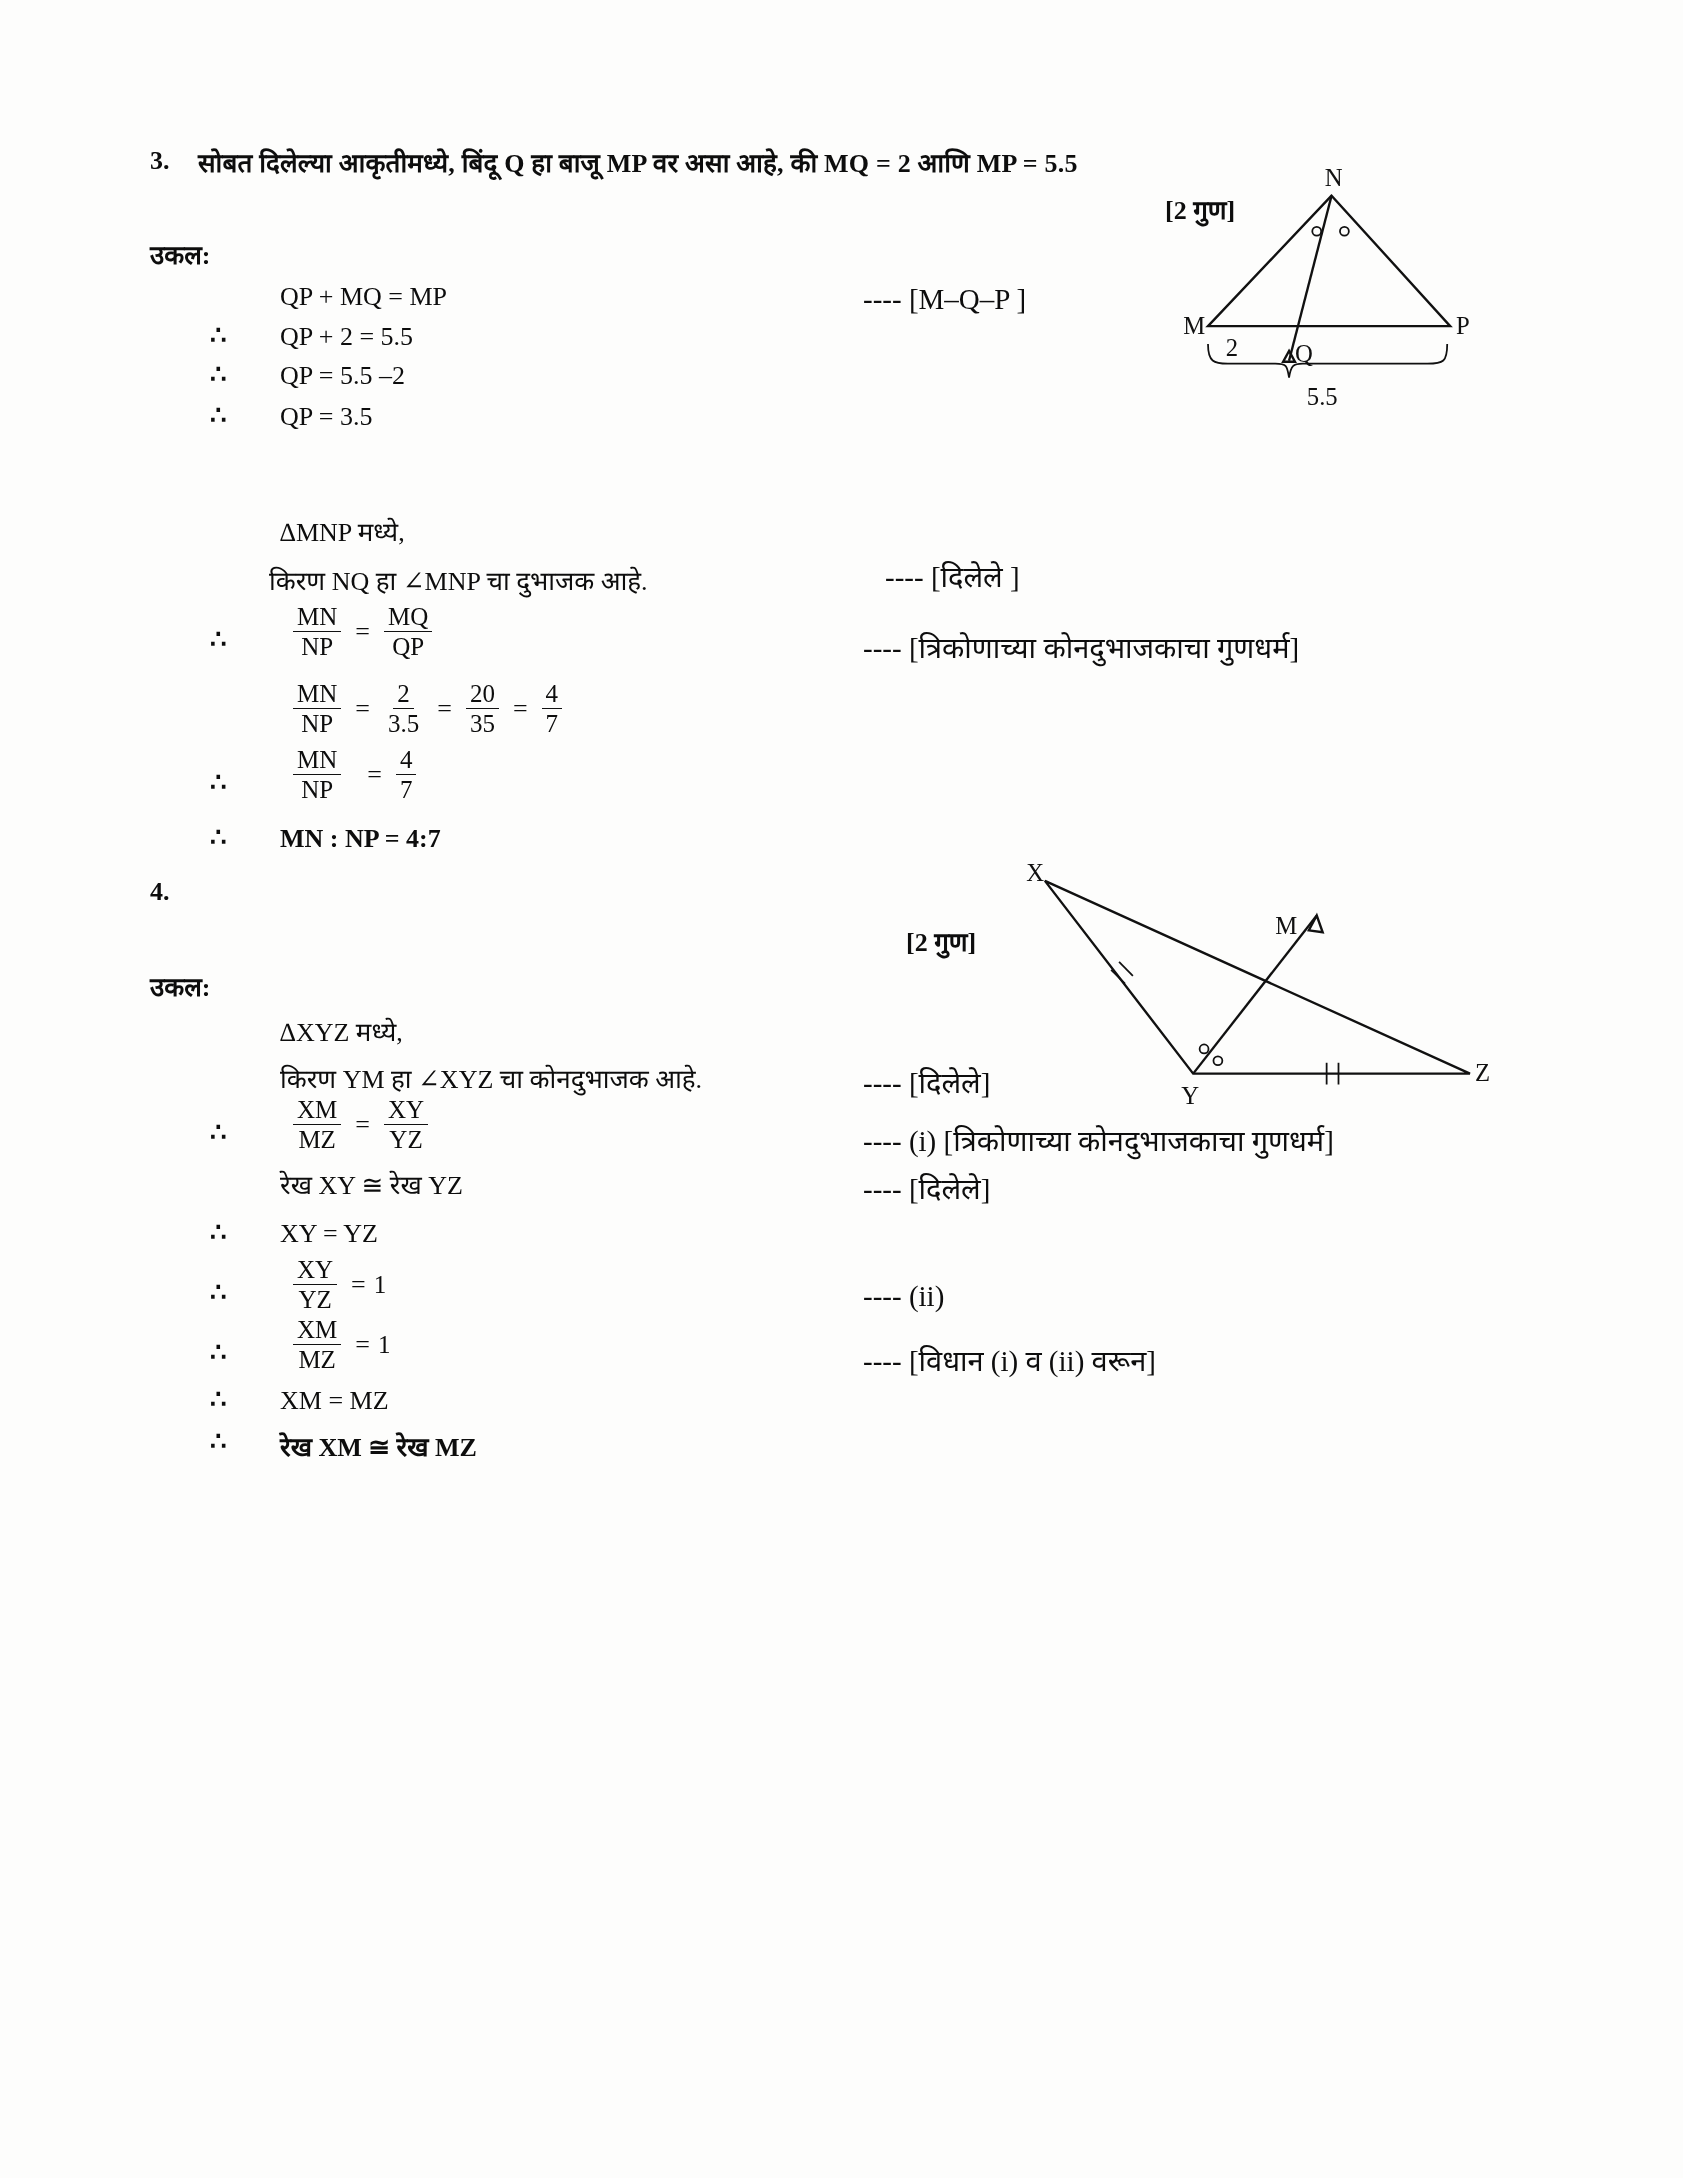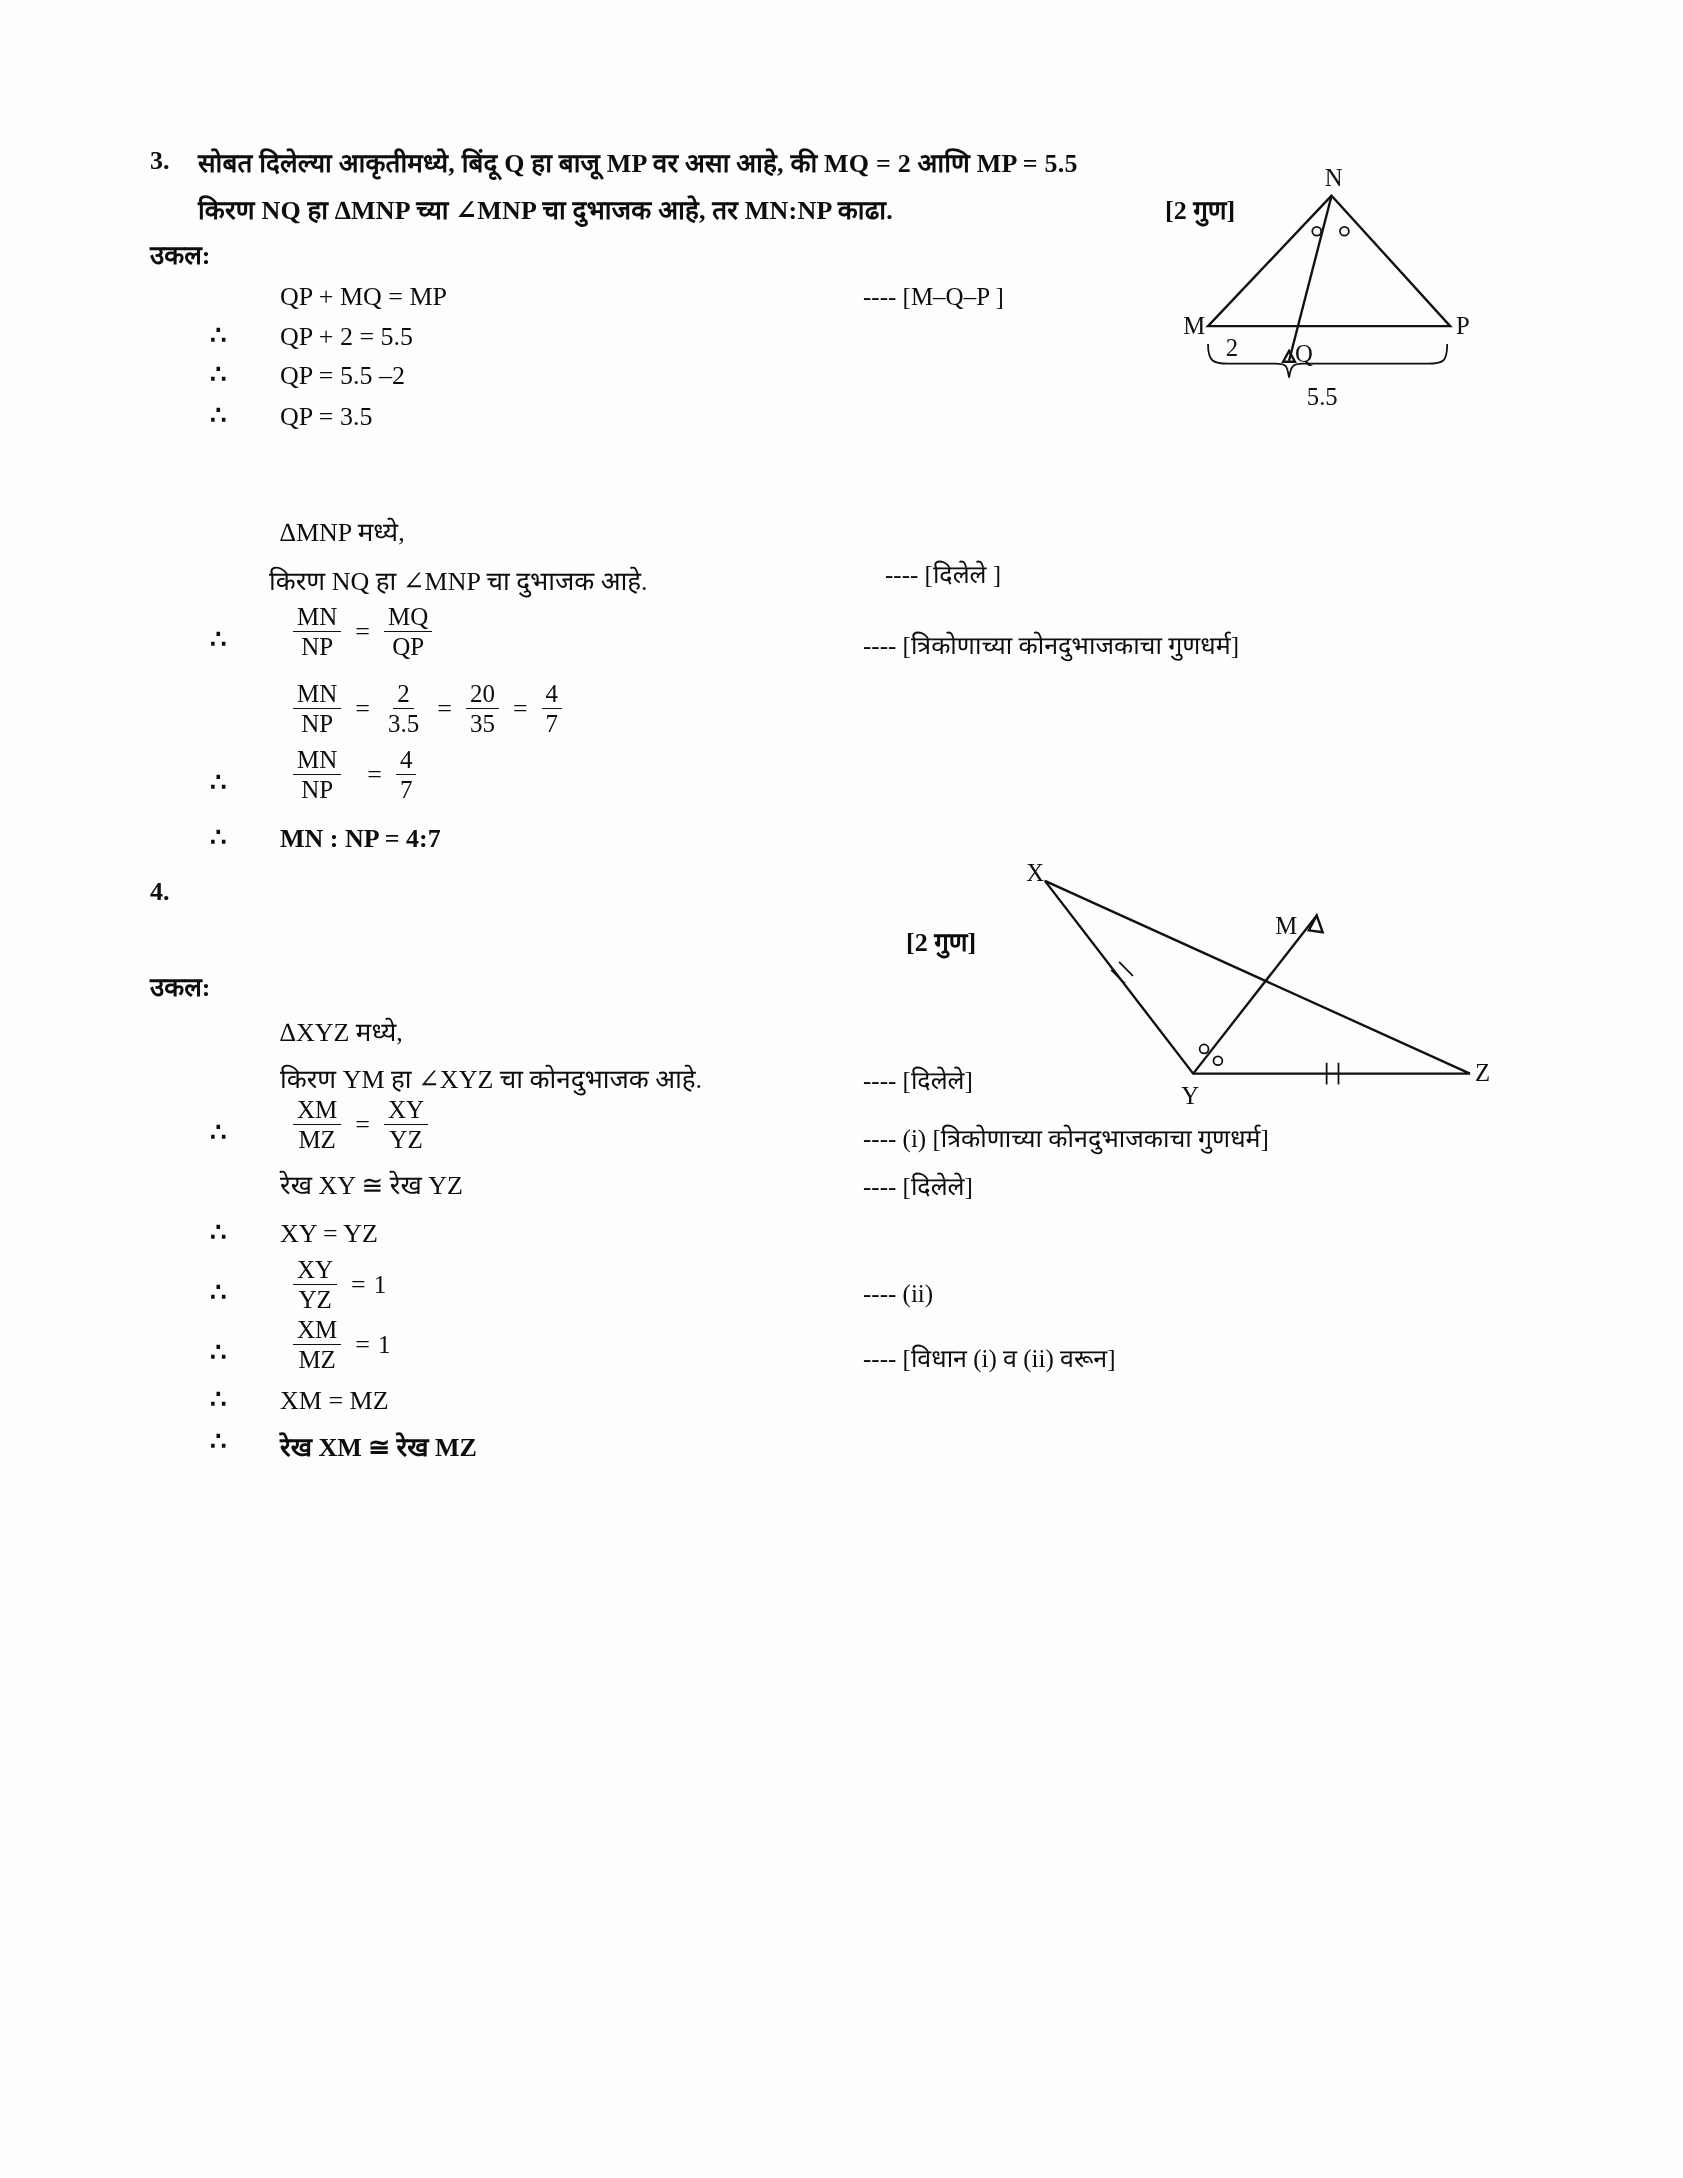--- a/index.html
+++ b/index.html
@@ -50,21 +50,21 @@
     white-space: nowrap;
   }
   .step.b { font-weight: 700; }
   .therefore {
     position: absolute;
     font-size: 26px;
     font-weight: 700;
   }
   .reason {
     position: absolute;
-    font-size: 25px;
+    font-size: 29px;
     white-space: nowrap;
   }
 
   
   .fracrow {
     position: absolute;
     display: flex;
     align-items: center;
     font-size: 25px;
     white-space: nowrap;
@@ -100,21 +100,20 @@
 </style>
 </head>
 <body>
 
 <div class="page">
 
   <div class="qnum" style="left:150px; top:146px;">3.</div>
 
   <div class="qline" style="left:198px; top:144px;">सोबत दिलेल्या आकृतीमध्ये, बिंदू Q हा बाजू MP वर असा आहे, की MQ = 2 आणि MP = 5.5</div>
 
-  <div class="qline" style="left:198px; top:191px;">किरण NQ हा ∆MNP च्या ∠MNP चा दुभाजक आहे, तर MN:NP काढा.</div>
 
   <div class="marks" style="left:1165px; top:191px;">[2 गुण]</div>
 
   <div class="solve-label" style="left:150px; top:236px;">उकल:</div>
 
   <div class="step" style="left:280px; top:282px;">QP + MQ = MP</div>
   <div class="reason" style="left:863px; top:283px;">---- [M–Q–P ]</div>
 
   <div class="therefore" style="left:210px; top:320px;">∴</div>
   <div class="step" style="left:280px; top:322px;">QP + 2 = 5.5</div>

